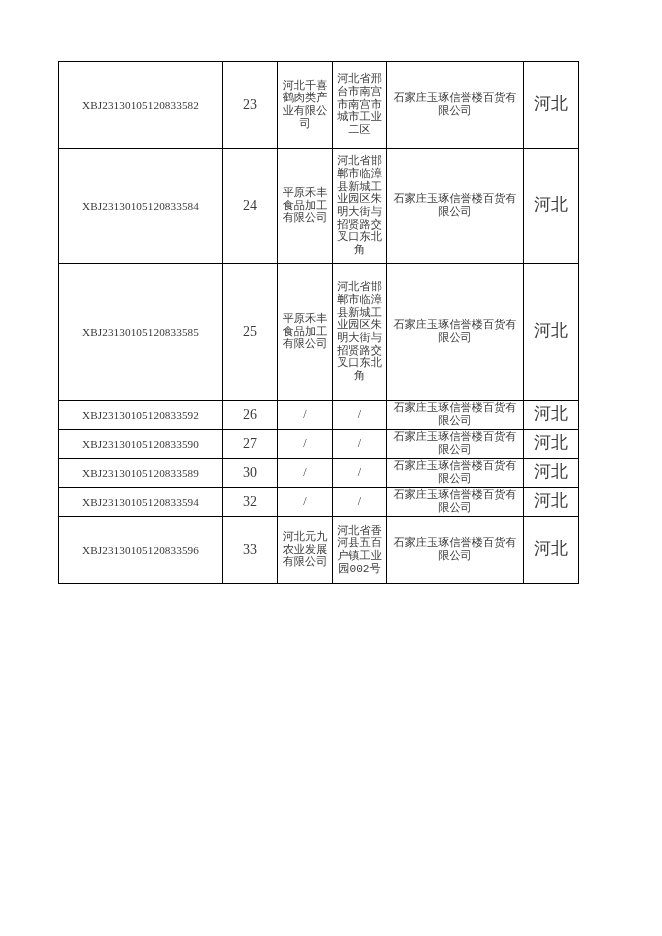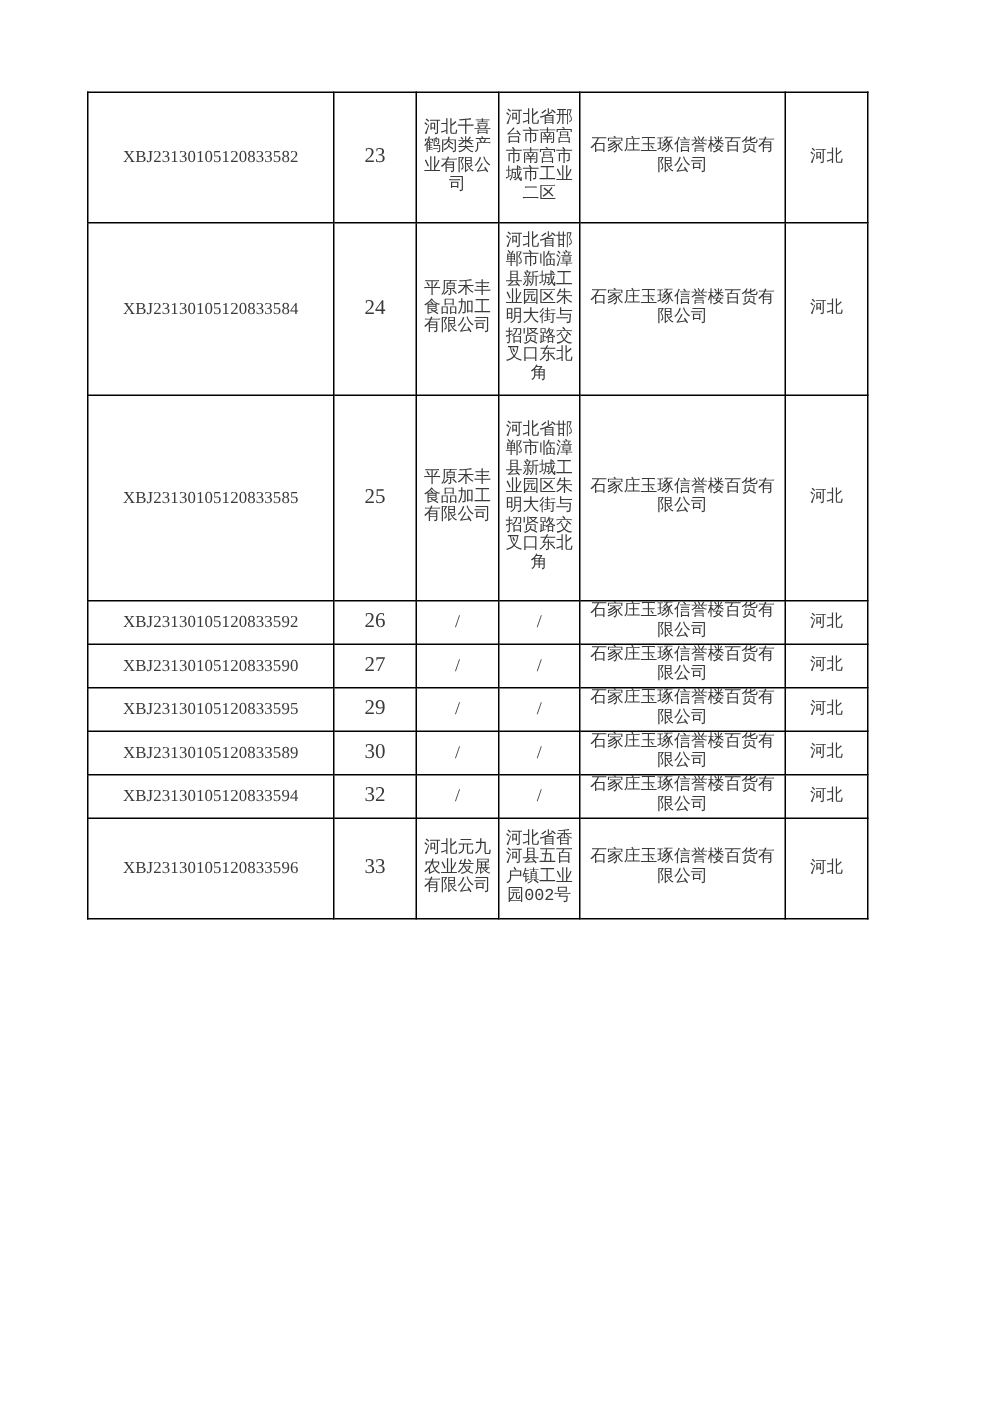--- a/index.html
+++ b/index.html
@@ -72,21 +72,21 @@
     line-height: 1.22;
     padding-left: 1px;
     padding-right: 1px;
   }
   td.cell-seller {
     line-height: 1.22;
     padding-left: 5px;
     padding-right: 5px;
   }
   td.cell-prov {
-    font-size: 11px;
+    font-size: 17px;
   }
   td.dash {
     font-family: "Liberation Serif", "DejaVu Serif", serif;
     font-size: 12px;
     color: #5a5a5a;
   }
 
   tr.row-tall td   { height: 84px; }
   tr.row-xtall td  { height: 112px; }
   tr.row-xxtall td { height: 134px; }
@@ -141,28 +141,20 @@
         </tr>
         <tr class="row-short">
           <td class="cell-id">XBJ23130105120833590</td>
           <td class="cell-no">27</td>
           <td class="cell-maker dash">/</td>
           <td class="cell-addr dash">/</td>
           <td class="cell-seller">石家庄玉琢信誉楼百货有限公司</td>
           <td class="cell-prov">河北</td>
         </tr>
         <tr class="row-short">
-          <td class="cell-id">XBJ23130105120833595</td>
-          <td class="cell-no">29</td>
-          <td class="cell-maker dash">/</td>
-          <td class="cell-addr dash">/</td>
-          <td class="cell-seller">石家庄玉琢信誉楼百货有限公司</td>
-          <td class="cell-prov">河北</td>
-        </tr>
-        <tr class="row-short">
           <td class="cell-id">XBJ23130105120833589</td>
           <td class="cell-no">30</td>
           <td class="cell-maker dash">/</td>
           <td class="cell-addr dash">/</td>
           <td class="cell-seller">石家庄玉琢信誉楼百货有限公司</td>
           <td class="cell-prov">河北</td>
         </tr>
         <tr class="row-short">
           <td class="cell-id">XBJ23130105120833594</td>
           <td class="cell-no">32</td>

